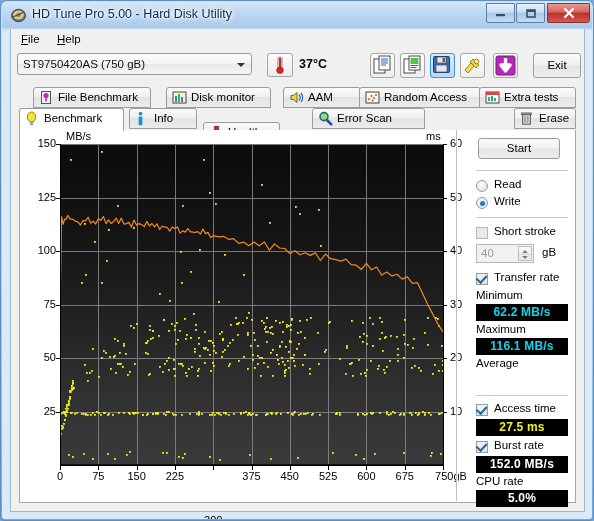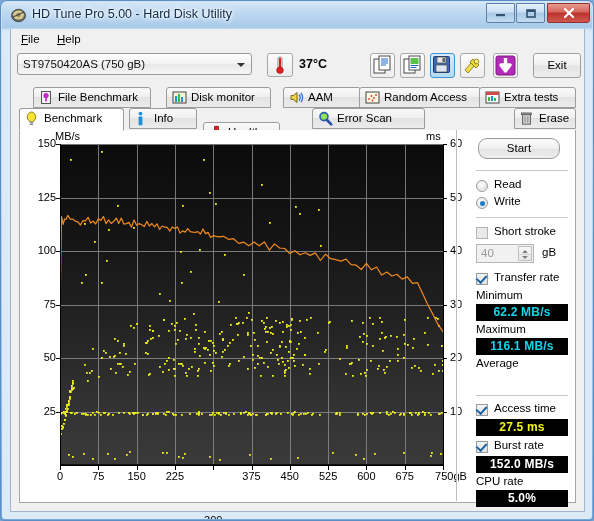--- a/index.html
+++ b/index.html
@@ -193,34 +193,34 @@
   #ylabels{position:absolute;left:0px;top:0;width:36px;height:371px;}
   #y2labels{position:absolute;left:426px;top:0;width:34px;height:371px;}
   .y2lab{
     position:absolute;left:4px;text-align:left;
     font-size:11px;color:#000;
   }
   .xlab{
     position:absolute;top:340px;font-size:11px;color:#000;
     text-align:center;transform:translateX(-50%);
   }
-  .unit-l{position:absolute;left:35px;top:0px;font-size:11px;color:#000;text-align:right;}
+  .unit-l{position:absolute;left:46px;top:0px;font-size:11px;color:#000;text-align:right;}
   .unit-r{position:absolute;left:406px;top:0px;font-size:11px;color:#000;}
   .tickmark{position:absolute;width:4px;height:1px;background:#000;}
   .tickmark-r{position:absolute;width:4px;height:1px;background:#000;}
   .tickmark-x{position:absolute;width:1px;height:4px;background:#000;}
   
   #side{
     position:absolute;left:444px;top:0;width:113px;height:371px;
   }
   #start-btn{
     position:absolute;left:14px;top:8px;width:82px;height:21px;
     box-sizing:border-box;
     background:linear-gradient(180deg,#fbfbfb 0%,#f1f1f1 48%,#e4e4e4 52%,#eeeeee 100%);
-    border:1px solid #9a9a9a;border-radius:9px;
+    border:1px solid #9a9a9a;border-radius:3px;
     font-size:11.5px;text-align:center;line-height:19px;color:#000;
     cursor:default;
   }
   .sep{
     position:absolute;left:12px;width:92px;height:1px;background:#c8c8c8;
   }
   .radio-row,.chk-row{
     position:absolute;left:12px;height:16px;font-size:11.5px;color:#000;
     cursor:default;white-space:nowrap;
   }

